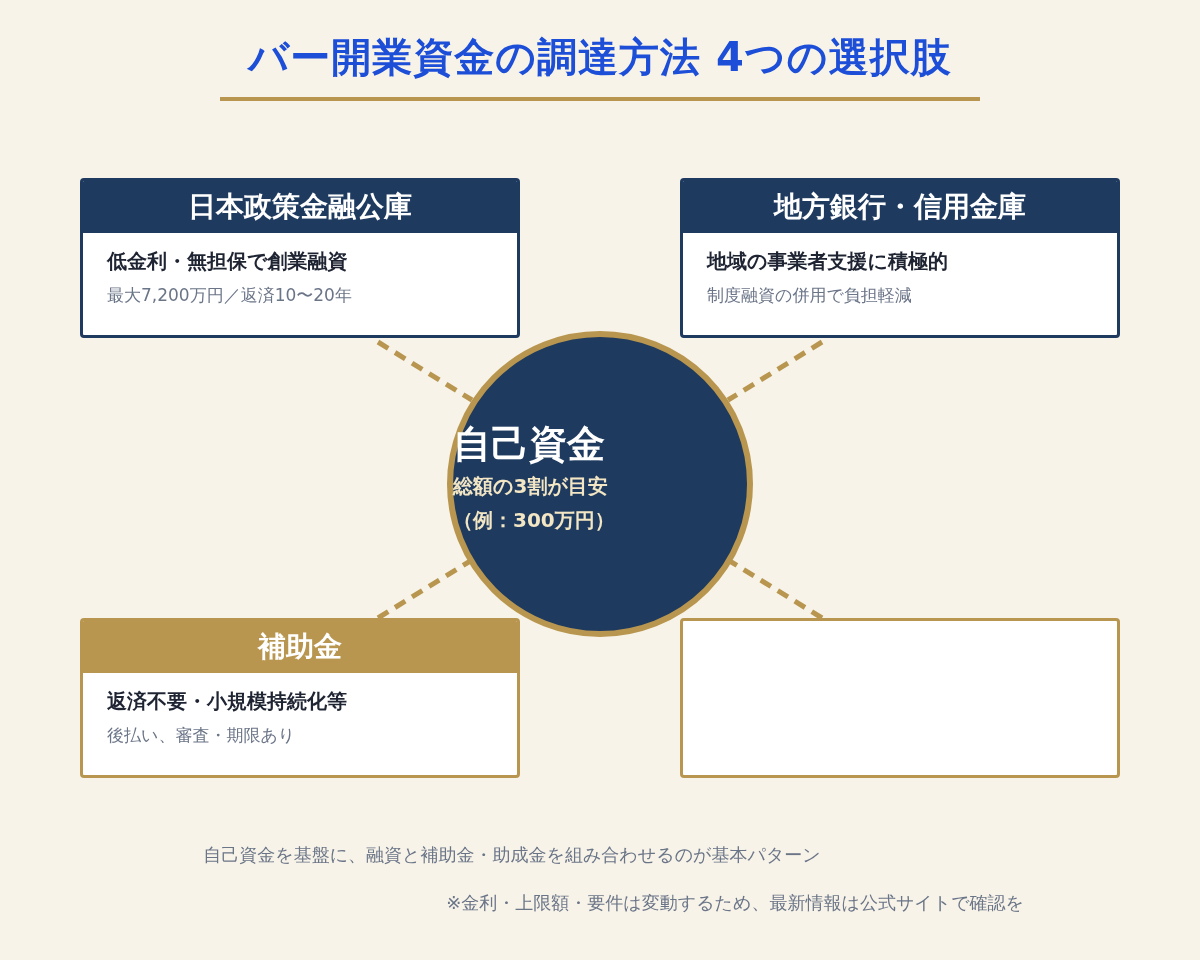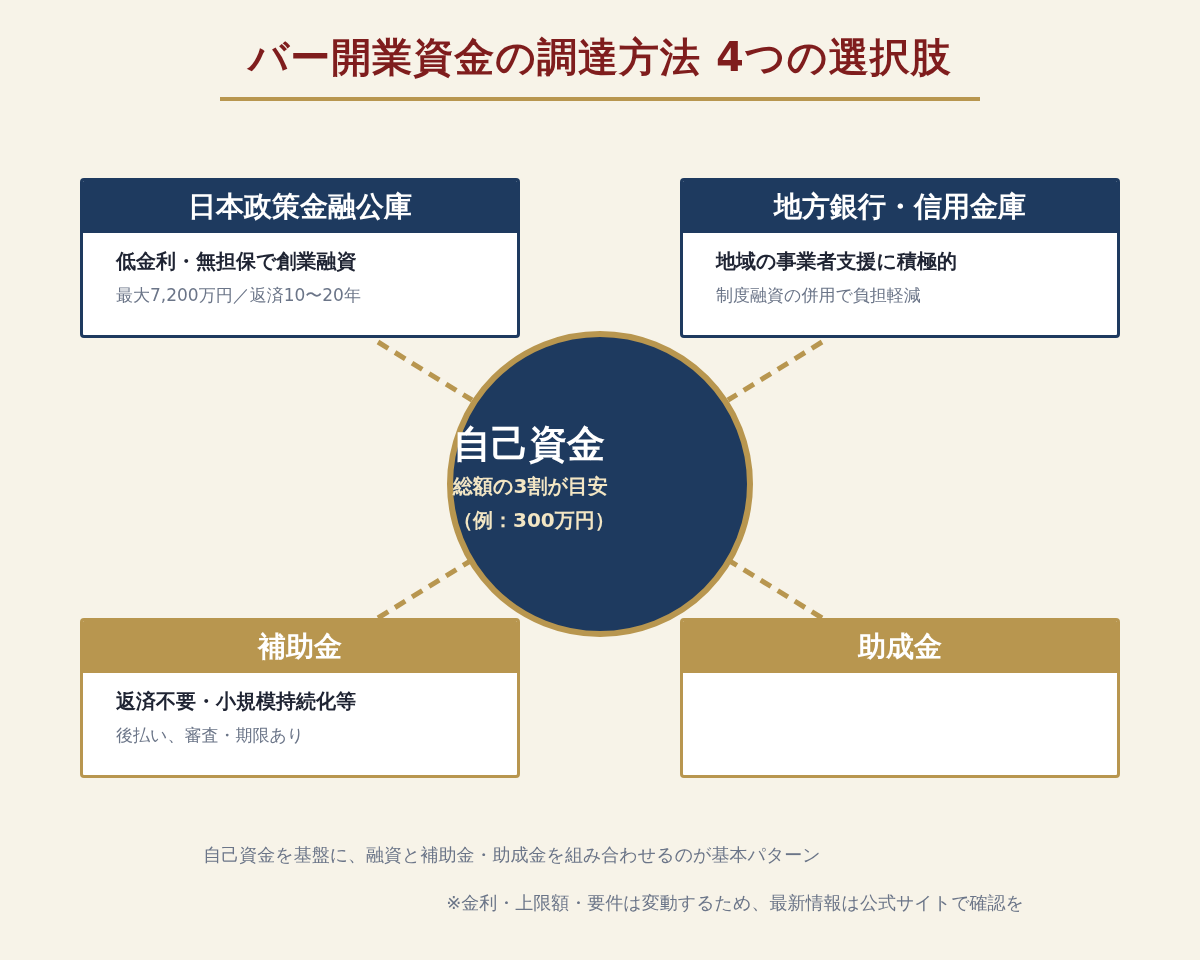--- a/index.html
+++ b/index.html
@@ -5,41 +5,41 @@
     html, body { margin: 0; padding: 0; }
     body {
       width: 1200px; height: 960px;
       background: #f7f3e8;
       font-family: "DejaVu Sans", "Liberation Sans", sans-serif;
       position: relative; overflow: hidden;
     }
     .title {
       position: absolute; left: 0; top: 30px; width: 1200px;
       text-align: center; font-size: 40px; font-weight: bold;
-      color: #7f1d1d; letter-spacing: 1px;
+      color: #1d4ed8; letter-spacing: 1px;
     }
     .title-rule {
       position: absolute; left: 220px; top: 97px; width: 760px; height: 4px;
       background: #b8964f;
     }
     svg.connectors { position: absolute; left: 0; top: 0; }
     .card {
       position: absolute; width: 440px; height: 160px;
       background: #ffffff; border-radius: 4px; box-sizing: border-box;
       overflow: hidden;
     }
     .card.navy { border: 3px solid #1e3a5f; }
     .card.gold { border: 3px solid #b8964f; }
     .card-head {
       height: 52px; line-height: 52px; text-align: center;
       color: #ffffff; font-weight: bold; font-size: 28px;
     }
     .card.navy .card-head { background: #1e3a5f; }
     .card.gold .card-head { background: #b8964f; }
-    .card-body { padding: 12px 32px 0 24px; margin-left: 9px; }
+    .card-body { padding: 12px 32px 0 24px; }
     .card-line1 {
       font-size: 20px; font-weight: bold; color: #1f2433; line-height: 32px;
     }
     .card-line2 {
       font-size: 17px; font-weight: normal; color: #6b7588; line-height: 32px; margin-top: 2px;
     }
     .center {
       position: absolute; left: 447px; top: 331px; width: 306px; height: 306px;
       border-radius: 50%; background: #1e3a5f; border: 6px solid #b8964f;
       box-sizing: border-box; text-align: left; color: #ffffff;
@@ -88,21 +88,20 @@
 
 <div class="card gold" style="left:80px; top:618px;">
   <div class="card-head">補助金</div>
   <div class="card-body">
     <div class="card-line1">返済不要・小規模持続化等</div>
     <div class="card-line2">後払い、審査・期限あり</div>
   </div>
 </div>
 
 <div class="card gold" style="left:680px; top:618px;">
-  <div class="card-head">助成金</div>
 </div>
 
 <div class="center">
   <div class="center-title">自己資金</div>
   <div class="center-sub">総額の3割が目安</div>
   <div class="center-sub">（例：300万円）</div>
 </div>
 
 <div class="footer" style="top:829px;">自己資金を基盤に、融資と補助金・助成金を組み合わせるのが基本パターン</div>
 <div class="footer" style="top:877px;text-align:right;">※金利・上限額・要件は変動するため、最新情報は公式サイトで確認を</div>

